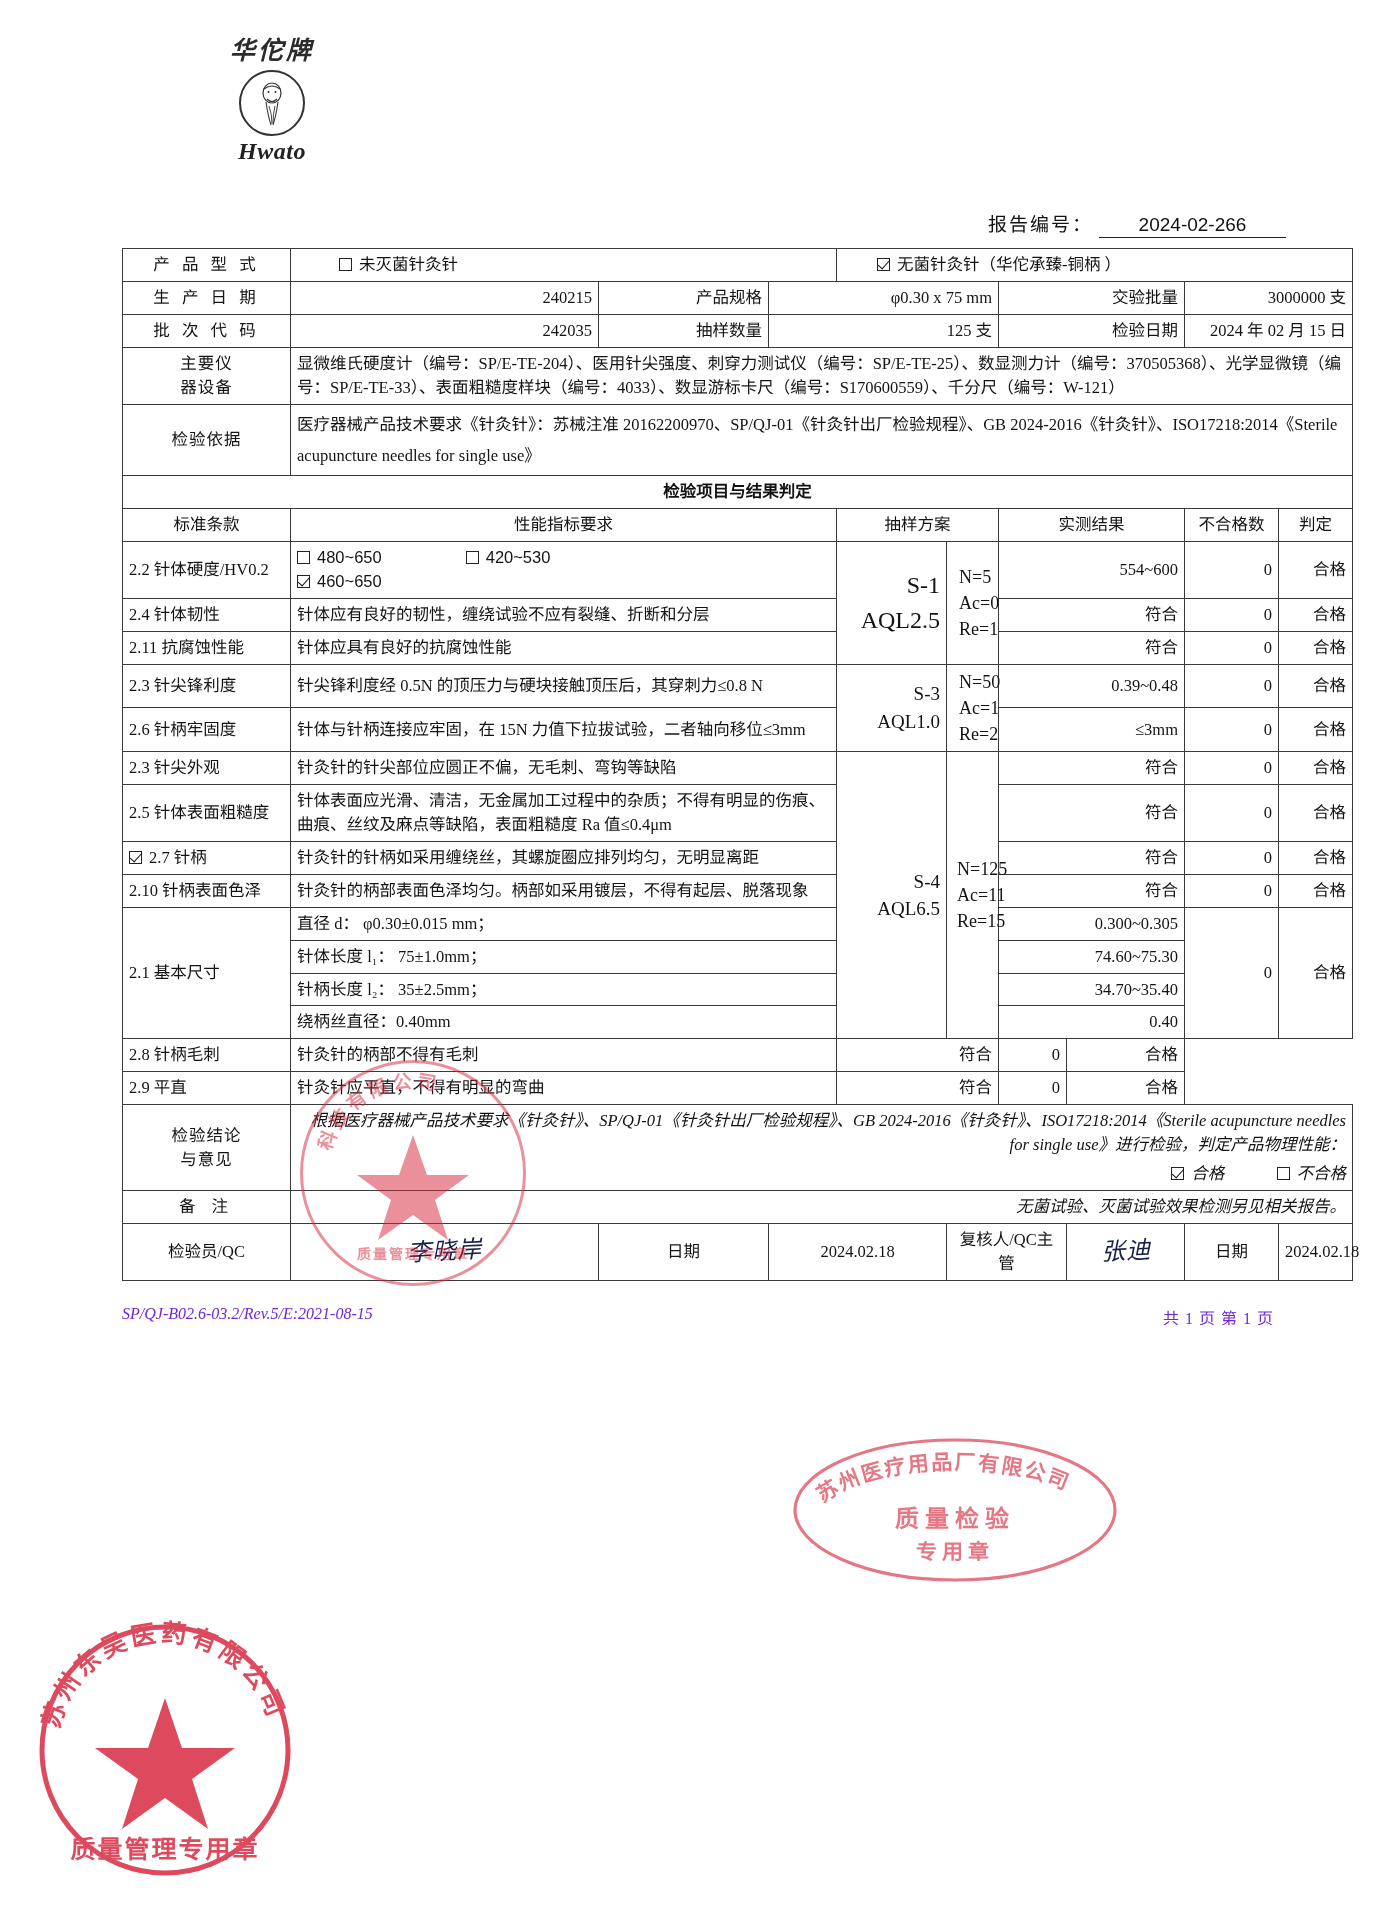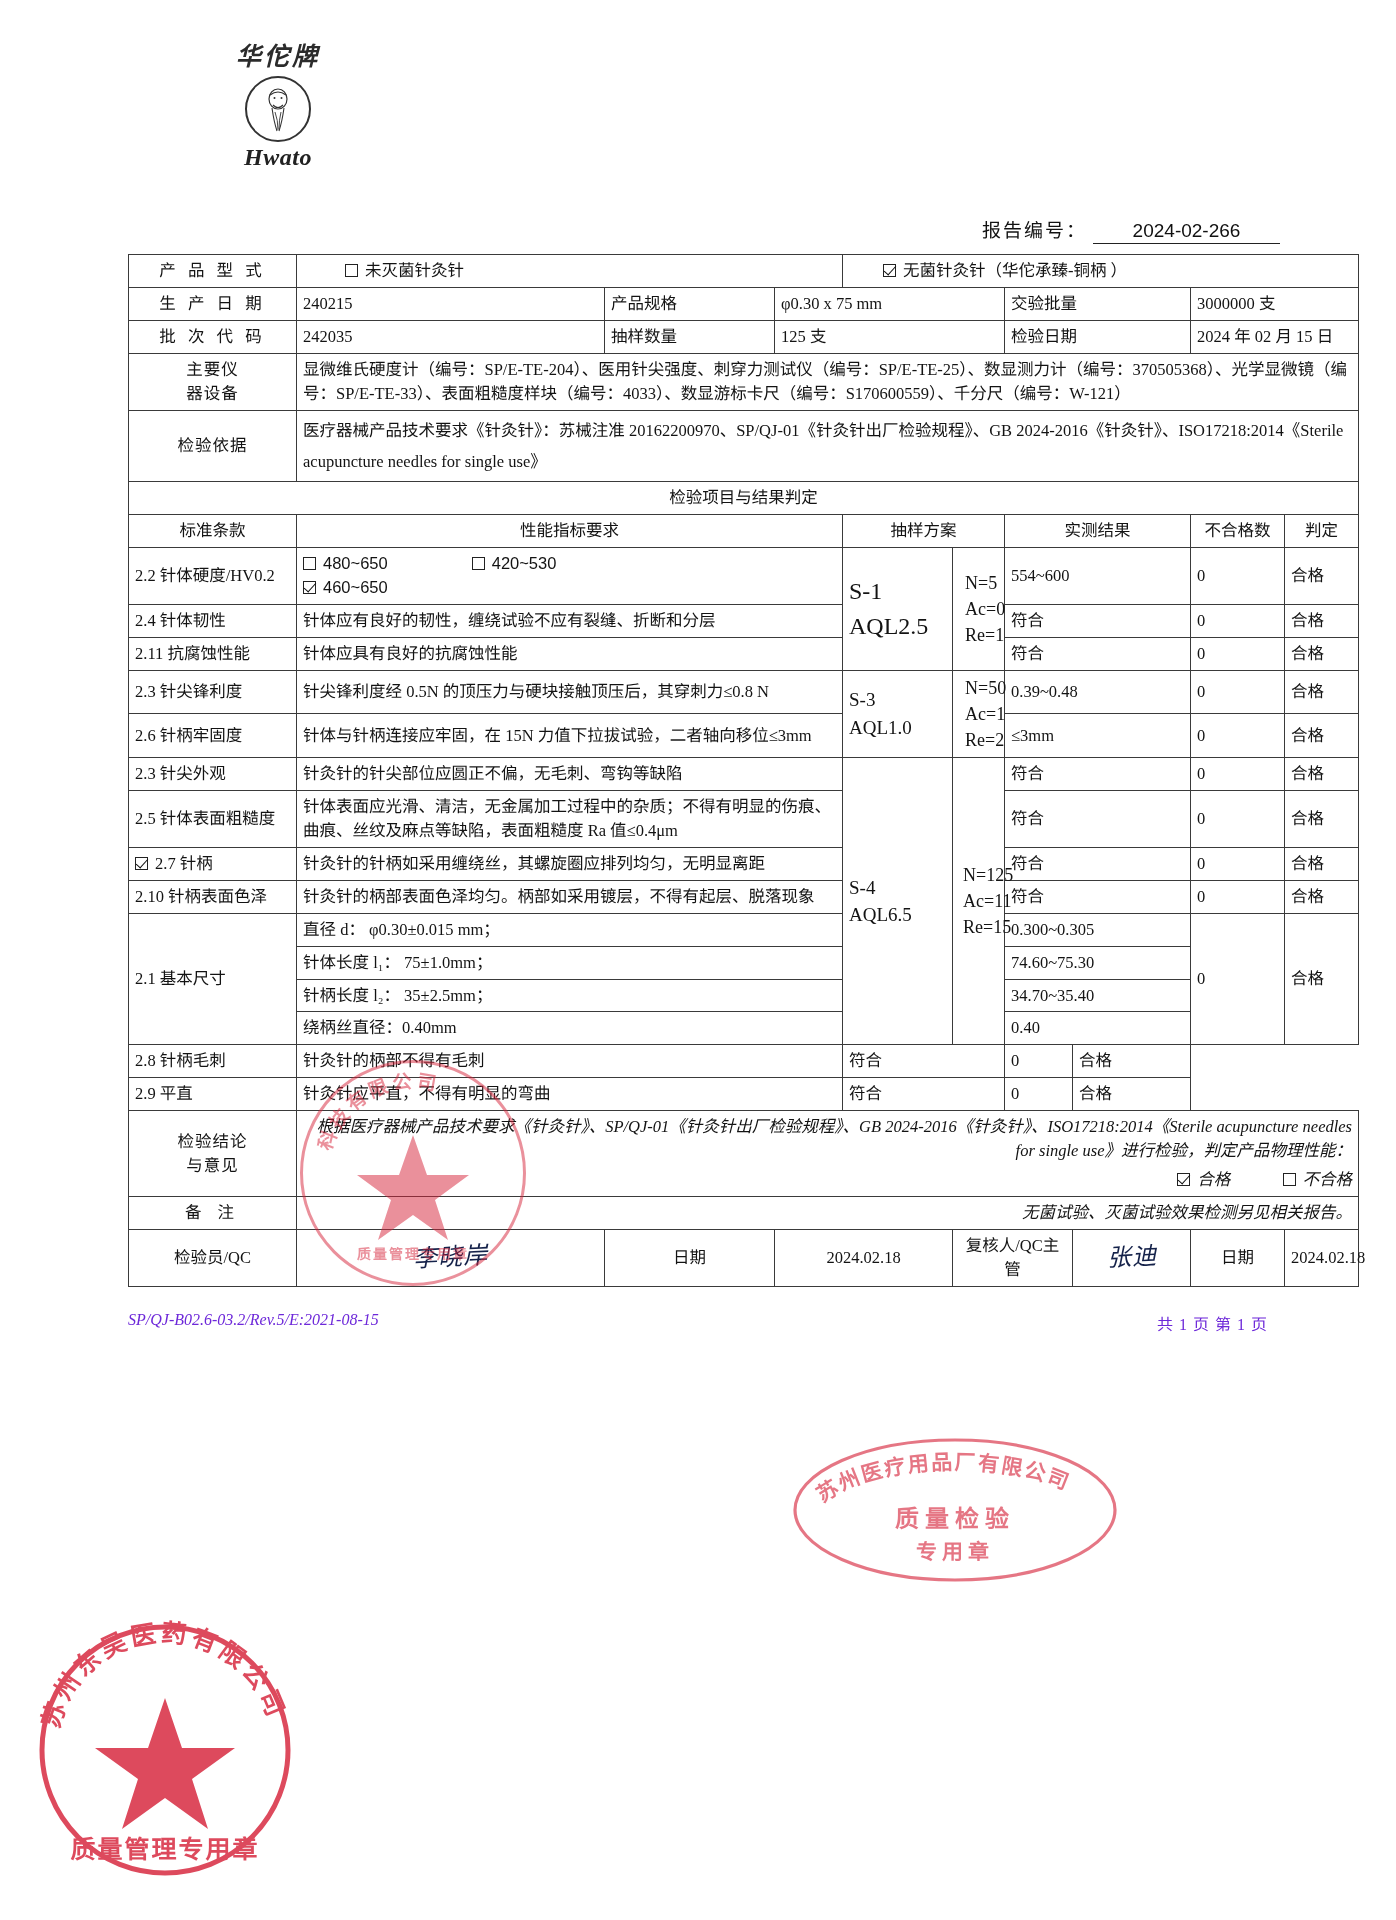--- a/index.html
+++ b/index.html
@@ -14,21 +14,21 @@
     position: relative;
     font-family: "Liberation Sans", "DejaVu Sans", sans-serif;
     color: #1a1a1a;
     overflow: hidden;
   }
   .page {
     position: relative;
     width: 1396px;
     height: 1452px;
     box-sizing: border-box;
-    padding: 8px;
+    padding: 2px;
   }
 
   
   .header {
     position: relative;
     display: flex;
     align-items: flex-start;
     padding: 28px 0 0 0;
     height: 140px;
   }
@@ -131,32 +131,33 @@
   }
   table.rpt td {
     border: 1.3px solid #3a3a3a;
     padding: 4px 6px;
     font-size: 16.5px;
     font-family: "Liberation Serif", "DejaVu Serif", serif;
     color: #131313;
     vertical-align: middle;
     line-height: 1.45;
   }
-  .c { text-align: left; }
+  .c { text-align: right; }
   .l { text-align: left; }
   .lbl {
     text-align: center;
     letter-spacing: 4px;
   }
   .lbl-tight { text-align: center; letter-spacing: 1px; }
   .sans { font-family: "Liberation Sans", sans-serif; }
   .big-center {
     text-align: center;
     font-size: 17px;
     padding: 7px 0;
+    font-weight: bold;
   }
   .hdr-cell {
     text-align: center;
     font-size: 17px;
     padding: 9px 2px;
   }
   .req-text {
     text-align: left;
     font-size: 16.5px;
     line-height: 1.5;

